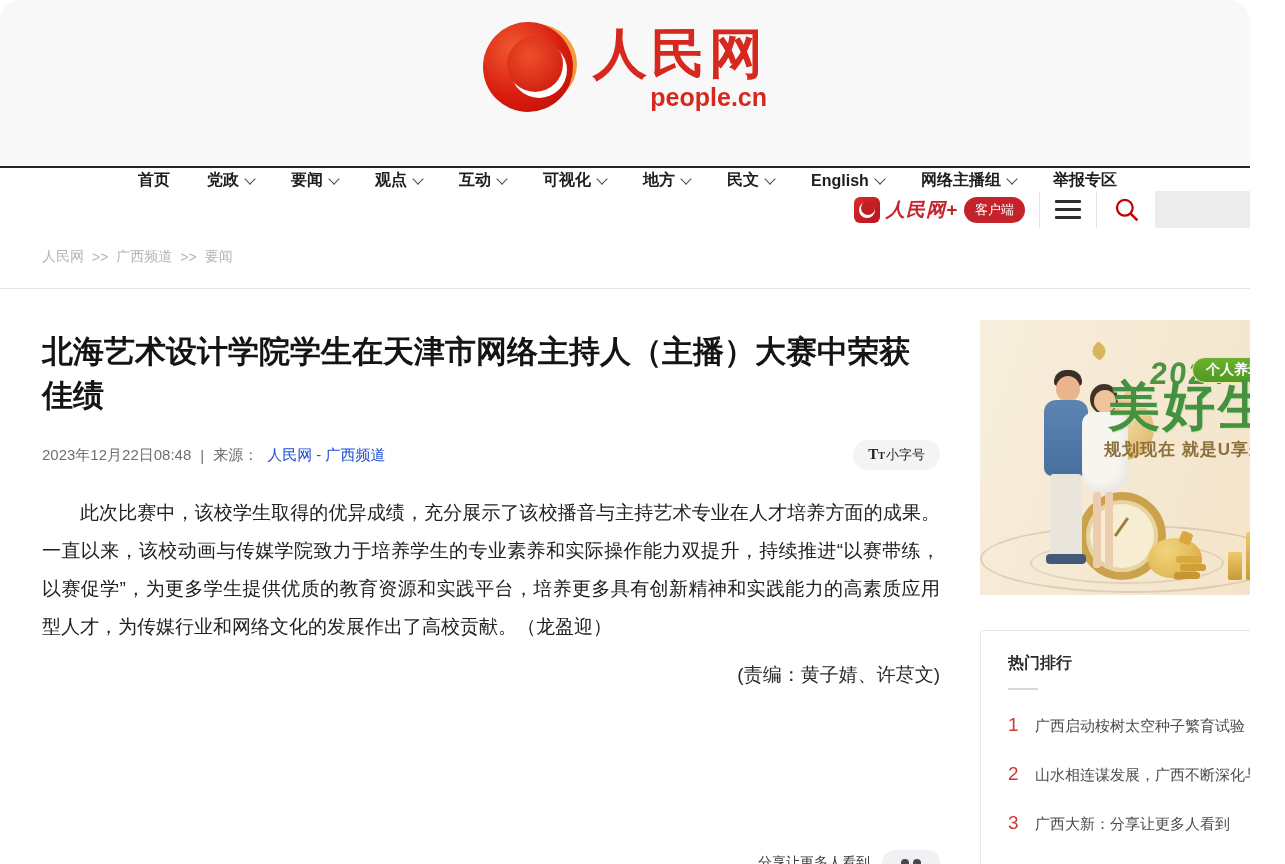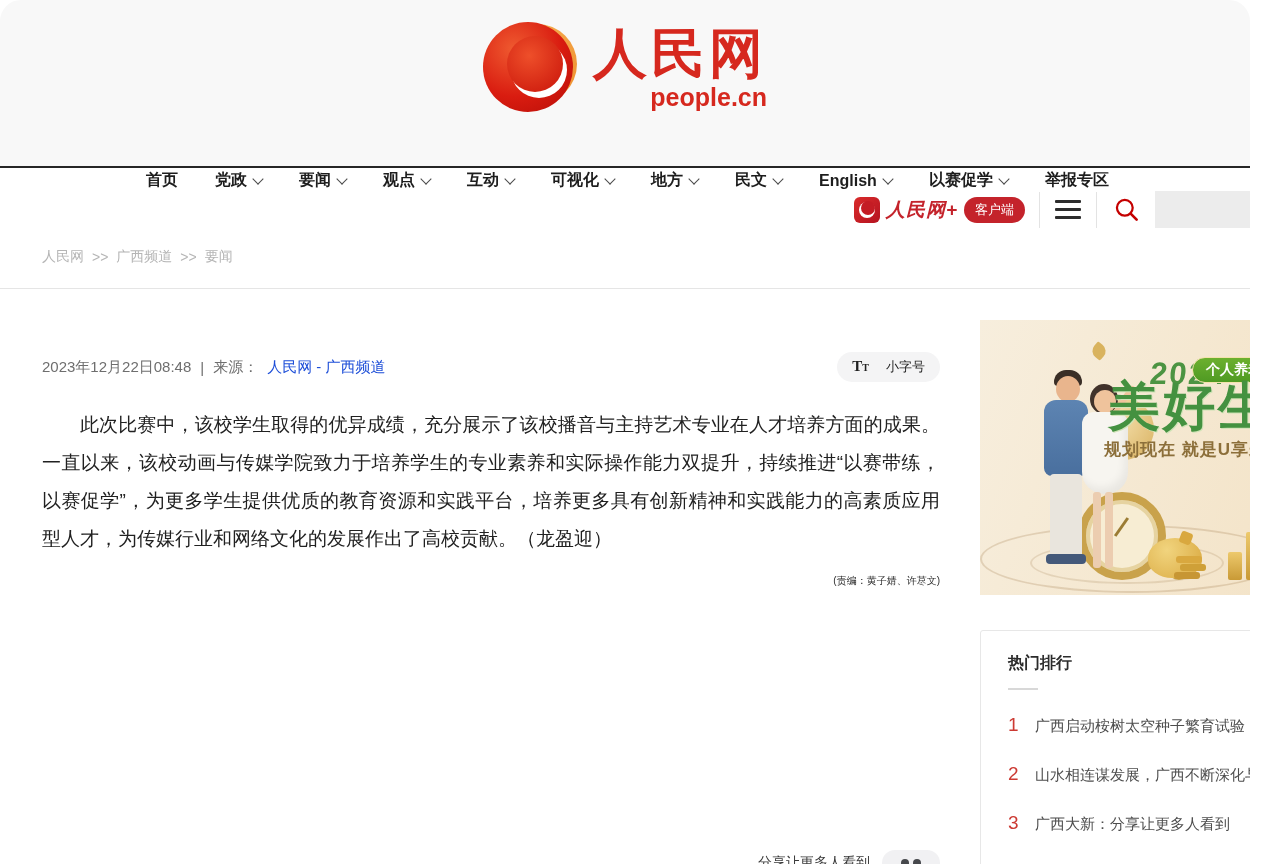--- a/index.html
+++ b/index.html
@@ -40,28 +40,28 @@
   .breadcrumb{position:absolute;left:42px;top:248px;font-size:14px;color:#b5b5b5;display:flex;gap:8px;align-items:center;}
   .breadcrumb .crumb{cursor:pointer;}
   .page-hr{position:absolute;left:0;top:288px;width:100%;height:1px;background:#e5e5e5;}
 
   
   .article{position:absolute;left:42px;top:330px;width:898px;}
   .article-title{font-size:31px;line-height:44px;font-weight:700;color:#141414;margin:0;}
   .meta-row{margin-top:22px;display:flex;align-items:center;}
   .meta-left{font-size:15px;color:#6e6e6e;display:flex;align-items:center;gap:9px;}
   .source-link{color:#1d4ed8;cursor:pointer;}
-  .fontsize-btn{margin-left:auto;background:#f4f4f5;border-radius:16px;padding:6px 15px;display:flex;align-items:flex-start;gap:17px;font-size:13px;color:#222;cursor:pointer;}
+  .fontsize-btn{margin-left:auto;background:#f4f4f5;border-radius:16px;padding:6px 15px;display:flex;align-items:flex-start;gap:1px;font-size:13px;color:#222;cursor:pointer;}
   .tt-icon{font-family:"Liberation Serif","DejaVu Serif",serif;font-weight:700;color:#222;}
   .tt-big{font-size:15px;}
   .tt-small{font-size:10px;}
   .article-body p{font-size:19px;line-height:38px;color:#212121;text-align:justify;text-indent:2em;margin:0;}
   .article-body p + p{margin-top:28px;margin-left:34px;}
   .article-body{margin-top:24px;}
-  .editor-line{margin-top:16px;text-align:right;font-size:10px;color:#2a2a2a;}
+  .editor-line{margin-top:16px;text-align:right;font-size:19px;color:#2a2a2a;}
   .share-row{position:absolute;left:42px;top:850px;width:898px;display:flex;justify-content:flex-end;align-items:center;gap:12px;}
   .share-label{font-size:14px;color:#3a3a3a;}
   .share-pill{width:58px;height:26px;border-radius:13px;background:#f1f1f3;display:flex;align-items:center;justify-content:center;gap:4px;cursor:pointer;}
   .share-pill .dot{width:8px;height:8px;border-radius:50%;background:#46484c;}
 
   
   .ad-banner{position:absolute;left:980px;top:320px;width:520px;height:275px;background:linear-gradient(110deg,#f7eedd 0%,#f4e5cb 55%,#eedcbd 100%);overflow:hidden;cursor:pointer;}
   .ad-year{position:absolute;left:170px;top:36px;font-size:31px;font-weight:700;color:#4c9442;transform:skewX(-6deg);letter-spacing:2px;}
   .ad-badge{position:absolute;left:212px;top:37px;background:linear-gradient(#6cb02f,#4f9a23);border:1px solid #f3e3ab;color:#fff;font-size:14px;font-weight:700;padding:3px 13px;border-radius:14px;white-space:nowrap;}
   .ad-headline{position:absolute;left:128px;top:52px;font-size:52px;font-weight:700;color:#449140;letter-spacing:3px;white-space:nowrap;text-shadow:1px 1px 0 #cfe3b6;}
@@ -151,21 +151,21 @@
         </span>
       <span class="nav-item">
           <span>民文</span>
           <span class="chev"></span>
         </span>
       <span class="nav-item">
           <span>English</span>
           <span class="chev"></span>
         </span>
       <span class="nav-item">
-          <span>以赛促学</span>
+          <span>网络主播组</span>
           <span class="chev"></span>
         </span>
       <span class="nav-item">
           <span>举报专区</span>
         </span>
     </div>
     <div class="nav-right">
       <span class="app-badge">
         <span class="app-icon">
             <span class="w"></span>
@@ -197,20 +197,21 @@
   <div class="breadcrumb">
     <span class="crumb">人民网</span>
     <span>&gt;&gt;</span>
     <span class="crumb">广西频道</span>
     <span>&gt;&gt;</span>
     <span class="crumb">要闻</span>
   </div>
   <div class="page-hr"></div>
 
   <div class="article">
+    <h1 class="article-title">北海艺术设计学院学生在天津市网络主持人（主播）大赛中荣获佳绩</h1>
     <div class="meta-row">
       <span class="meta-left">
         <span>2023年12月22日08:48</span>
         <span>|</span>
         <span>来源：</span>
         <span class="source-link">人民网 - 广西频道</span>
       </span>
       <span class="fontsize-btn">
         <span class="tt-icon"><span class="tt-big">T</span><span class="tt-small">T</span></span>
         <span>小字号</span>

